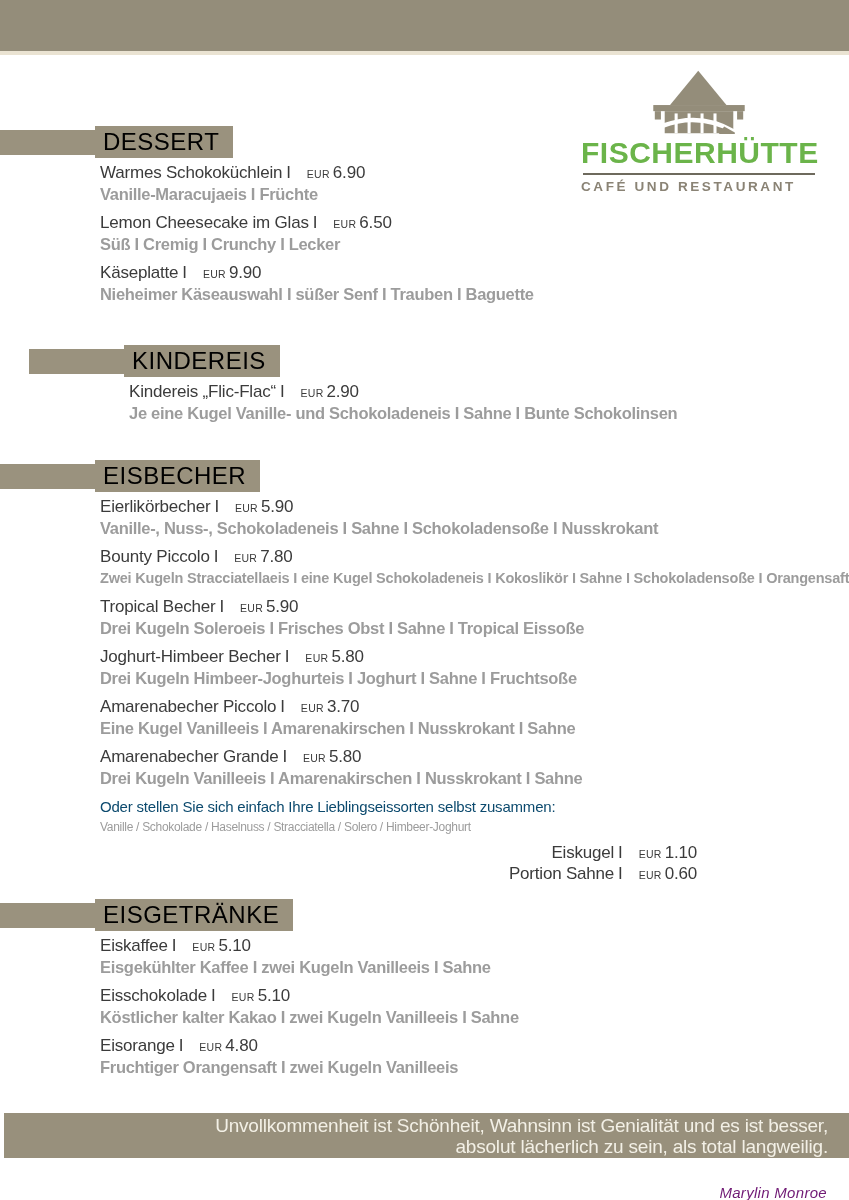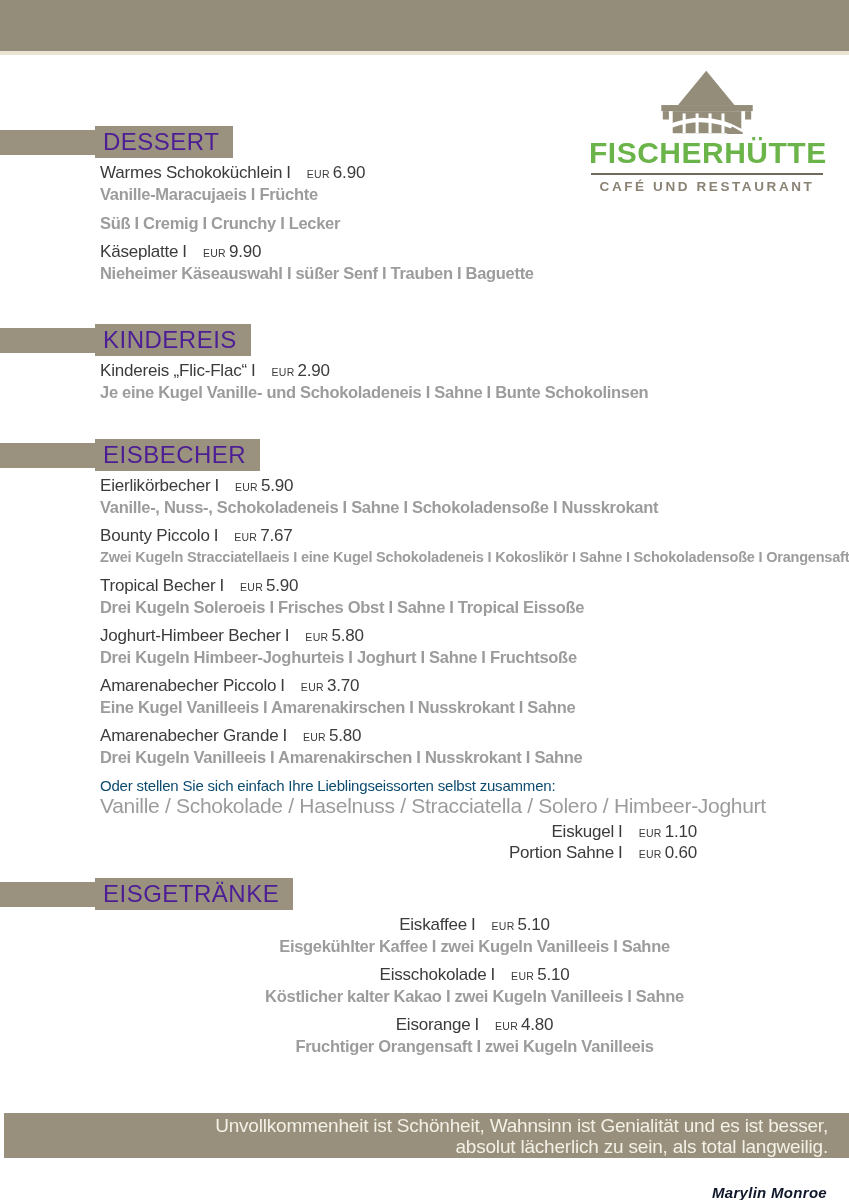--- a/index.html
+++ b/index.html
@@ -9,56 +9,56 @@
     font-family:"Liberation Sans","DejaVu Sans",sans-serif;
     position:relative;overflow:hidden;
     color:#3b3b3b;
   }
 
   
   .topbar{height:51px;background:#948d7a;}
   .topbar-accent{height:4px;background:#eae3d2;}
 
   
-  .logo{position:absolute;top:70px;right:24px;width:236px;text-align:center;}
+  .logo{position:absolute;top:70px;right:32px;width:236px;text-align:left;}
   .logo svg{display:block;margin:0 auto 2px auto;}
   .brand-name{color:#6bb44a;font-size:30px;font-weight:bold;line-height:34px;letter-spacing:0.5px;white-space:nowrap;}
   .brand-divider{border:none;border-top:2px solid #6e6a5d;margin:3px 2px 4px 2px;}
   .brand-tagline{color:#8a8375;font-size:13.5px;font-weight:bold;letter-spacing:2.6px;white-space:nowrap;}
 
   
   .menu{width:849px;}
   .section:nth-child(1){margin-top:71px;}
-  .section:nth-child(2){margin-top:41px;}
+  .section:nth-child(2){margin-top:41px;margin-left:29px;}
   .section:nth-child(3){margin-top:37px;}
-  .section:nth-child(4){margin-top:14px;text-align:center;}
+  .section:nth-child(4){margin-top:14px;}
   .section-header{display:flex;align-items:center;}
   .header-strip{width:95px;height:25px;background:#9a927e;flex:none;}
   .header-box{background:#9a927e;height:32px;display:flex;align-items:center;
-    padding:0 14px 0 8px;font-size:24px;color:#4c1d95;letter-spacing:0.5px;white-space:nowrap;}
+    padding:0 14px 0 8px;font-size:24px;color:#000000;letter-spacing:0.5px;white-space:nowrap;}
   .section-items{margin:5px 0 0 100px;}
   .item{margin-bottom:9px;}
   .item-title{font-size:17px;line-height:20px;color:#3b3b3b;letter-spacing:-0.2px;white-space:nowrap;}
   .sep{margin:0 4px;}
   .cur{font-size:10.5px;letter-spacing:0.3px;margin-right:3px;padding-left:12px;}
   .item-desc{font-size:16.5px;line-height:20px;color:#9c9c9c;letter-spacing:-0.3px;white-space:nowrap;font-weight:bold;}
   .item-desc.tight{font-size:14.5px;letter-spacing:-0.2px;}
 
   
   .section-note{margin:9px 0 0 100px;}
   .note-title{font-size:15px;line-height:20px;color:#0c4a6e;letter-spacing:-0.2px;white-space:nowrap;}
-  .note-options{font-size:21px;line-height:20px;color:#9c9c9c;letter-spacing:-0.3px;white-space:nowrap;}
+  .note-options{font-size:12px;line-height:20px;color:#9c9c9c;letter-spacing:-0.3px;white-space:nowrap;}
   .addon-list{width:597px;text-align:right;margin-top:6px;}
   .addon-row{font-size:17px;line-height:20px;color:#3b3b3b;letter-spacing:-0.2px;}
 
   
   .footer-bar{position:absolute;left:4px;top:1113px;width:849px;height:45px;background:#98907c;
     box-sizing:border-box;padding:2px 25px 0 0;text-align:right;
     color:#f3f0e6;font-size:19px;line-height:21px;letter-spacing:-0.2px;}
-  .signature{position:absolute;top:1184px;right:22px;font-style:italic;color:#0f172a;font-size:15px;letter-spacing:0.3px;font-weight:bold;}
+  .signature{position:absolute;top:1184px;right:22px;font-style:italic;color:#701a75;font-size:15px;letter-spacing:0.3px;}
 </style>
 </head>
 <body>
 
 <div class="topbar"></div>
 <div class="topbar-accent"></div>
 
 <div class="logo">
   <svg width="112" height="64" viewBox="0 0 140 84" aria-hidden="true">
     <g fill="#948d7a">
@@ -88,20 +88,21 @@
       <div class="header-strip"></div>
       <div class="header-box">DESSERT</div>
     </div>
     <div class="section-items">
   <div class="item">
     <div class="item-title"><span>Warmes Schokoküchlein</span><span class="sep">I</span><span class="cur">EUR</span><span>6.90</span></div>
     <div class="item-desc">Vanille-Maracujaeis I Früchte</div>
   </div>
 
   <div class="item">
+    <div class="item-title"><span>Lemon Cheesecake im Glas</span><span class="sep">I</span><span class="cur">EUR</span><span>6.50</span></div>
     <div class="item-desc">Süß I Cremig I Crunchy I Lecker</div>
   </div>
 
   <div class="item">
     <div class="item-title"><span>Käseplatte</span><span class="sep">I</span><span class="cur">EUR</span><span>9.90</span></div>
     <div class="item-desc">Nieheimer Käseauswahl I süßer Senf I Trauben I Baguette</div>
   </div>
 </div>
 
   </div>
@@ -125,21 +126,21 @@
       <div class="header-strip"></div>
       <div class="header-box">EISBECHER</div>
     </div>
     <div class="section-items">
   <div class="item">
     <div class="item-title"><span>Eierlikörbecher</span><span class="sep">I</span><span class="cur">EUR</span><span>5.90</span></div>
     <div class="item-desc">Vanille-, Nuss-, Schokoladeneis I Sahne I Schokoladensoße I Nusskrokant</div>
   </div>
 
   <div class="item">
-    <div class="item-title"><span>Bounty Piccolo</span><span class="sep">I</span><span class="cur">EUR</span><span>7.67</span></div>
+    <div class="item-title"><span>Bounty Piccolo</span><span class="sep">I</span><span class="cur">EUR</span><span>7.80</span></div>
     <div class="item-desc tight">Zwei Kugeln Stracciatellaeis I eine Kugel Schokoladeneis I Kokoslikör I Sahne I Schokoladensoße I Orangensaft</div>
   </div>
 
   <div class="item">
     <div class="item-title"><span>Tropical Becher</span><span class="sep">I</span><span class="cur">EUR</span><span>5.90</span></div>
     <div class="item-desc">Drei Kugeln Soleroeis I Frisches Obst I Sahne I Tropical Eissoße</div>
   </div>
 
   <div class="item">
     <div class="item-title"><span>Joghurt-Himbeer Becher</span><span class="sep">I</span><span class="cur">EUR</span><span>5.80</span></div>

